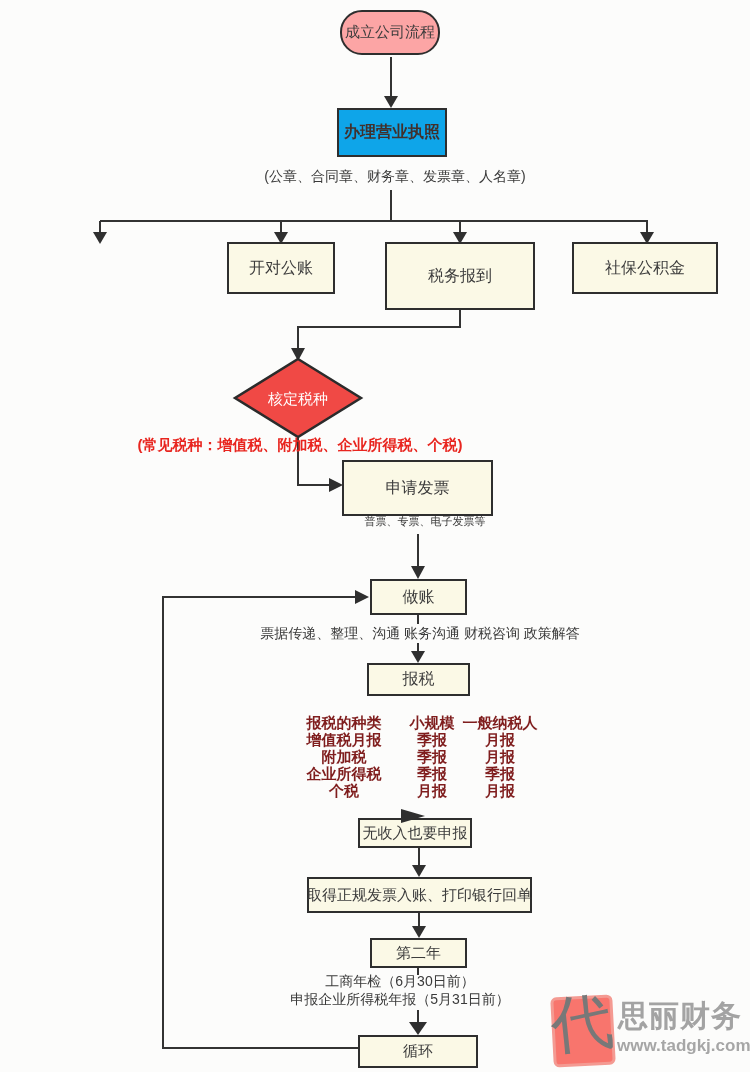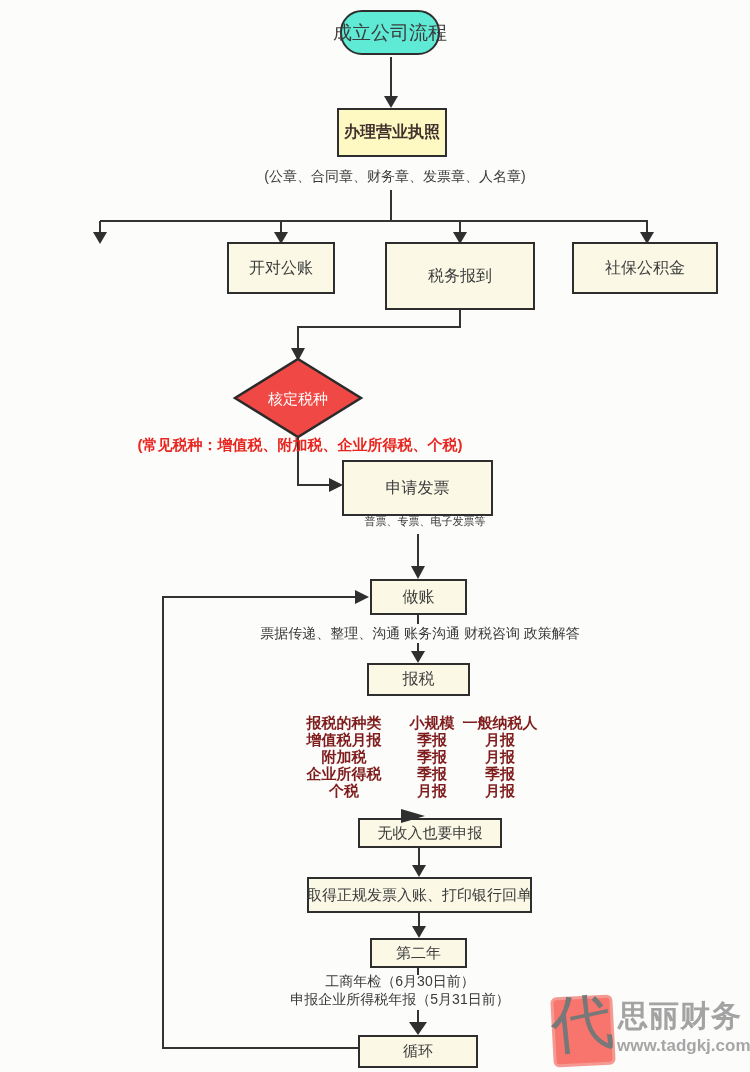--- a/index.html
+++ b/index.html
@@ -10,22 +10,22 @@
     color:#3a3a3a;
   }
   svg.layer { position:absolute; left:0; top:0; z-index:1; pointer-events:none; }
   svg.toplayer { position:absolute; z-index:5; pointer-events:none; }
   .node {
     position:absolute; box-sizing:border-box; z-index:2;
     border:2px solid #2e2e2e; background:#fbf9e6; color:#3c3c3c;
     display:flex; align-items:center; justify-content:center;
     font-size:16px; white-space:nowrap;
   }
-  .node.start { background:#5eead4; border-radius:22px; font-size:19px; }
-  .node.red   { background:#fef9c3; color:#41302c; font-weight:bold; }
+  .node.start { background:#fca5a5; border-radius:22px; font-size:15px; }
+  .node.red   { background:#0ea5e9; color:#41302c; font-weight:bold; }
   .lbl {
     position:absolute; z-index:2; transform:translateX(-50%);
     white-space:nowrap; color:#3a3a3a; font-size:14px;
   }
   .lbl.warn { color:#e8251f; font-weight:bold; font-size:15px; }
   .diamond-label {
     position:absolute; z-index:2; color:#ffffff; font-size:15px;
     text-align:center; transform:translateX(-50%); white-space:nowrap;
   }
   .taxtable {
@@ -135,21 +135,21 @@
     <div>季报</div>
     <div>月报</div>
     <div>企业所得税</div>
     <div>季报</div>
     <div>季报</div>
     <div>个税</div>
     <div>月报</div>
     <div>月报</div>
   </div>
 
-  <div class="node" style="left:358px; top:818px; width:144px; height:30px; font-size:15px;">无收入也要申报</div>
+  <div class="node" style="left:358px; top:818px; width:114px; height:30px; font-size:15px;">无收入也要申报</div>
 
   <div class="node" style="left:307px; top:877px; width:225px; height:36px; font-size:15px;">取得正规发票入账、打印银行回单</div>
 
   <div class="node" style="left:370px; top:938px; width:97px; height:30px; font-size:15px;">第二年</div>
 
   <div class="lbl" style="left:400px; top:973px;">工商年检（6月30日前）</div>
   <div class="lbl" style="left:400px; top:991px;">申报企业所得税年报（5月31日前）</div>
 
   <div class="node" style="left:358px; top:1035px; width:120px; height:33px; font-size:15px;">循环</div>
 

